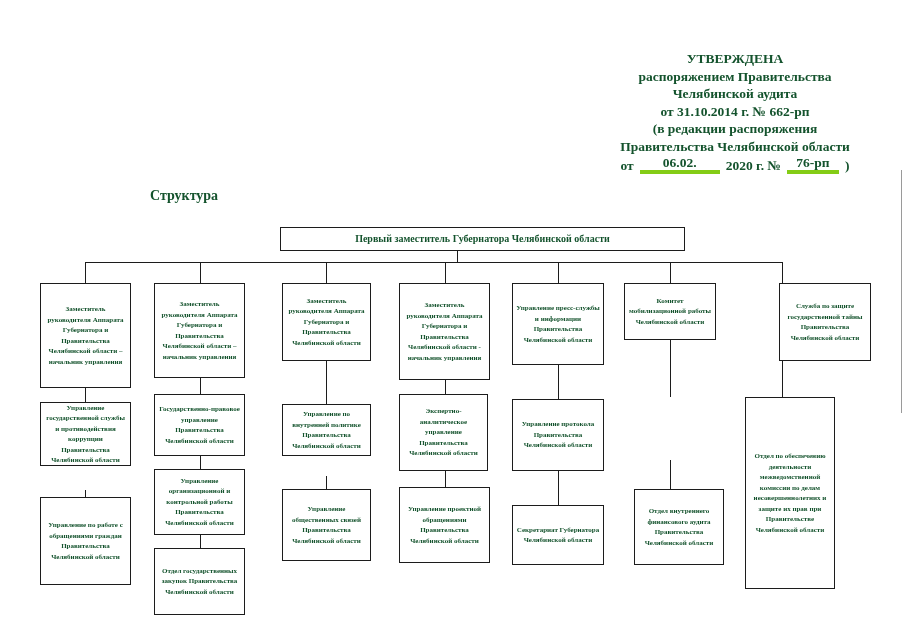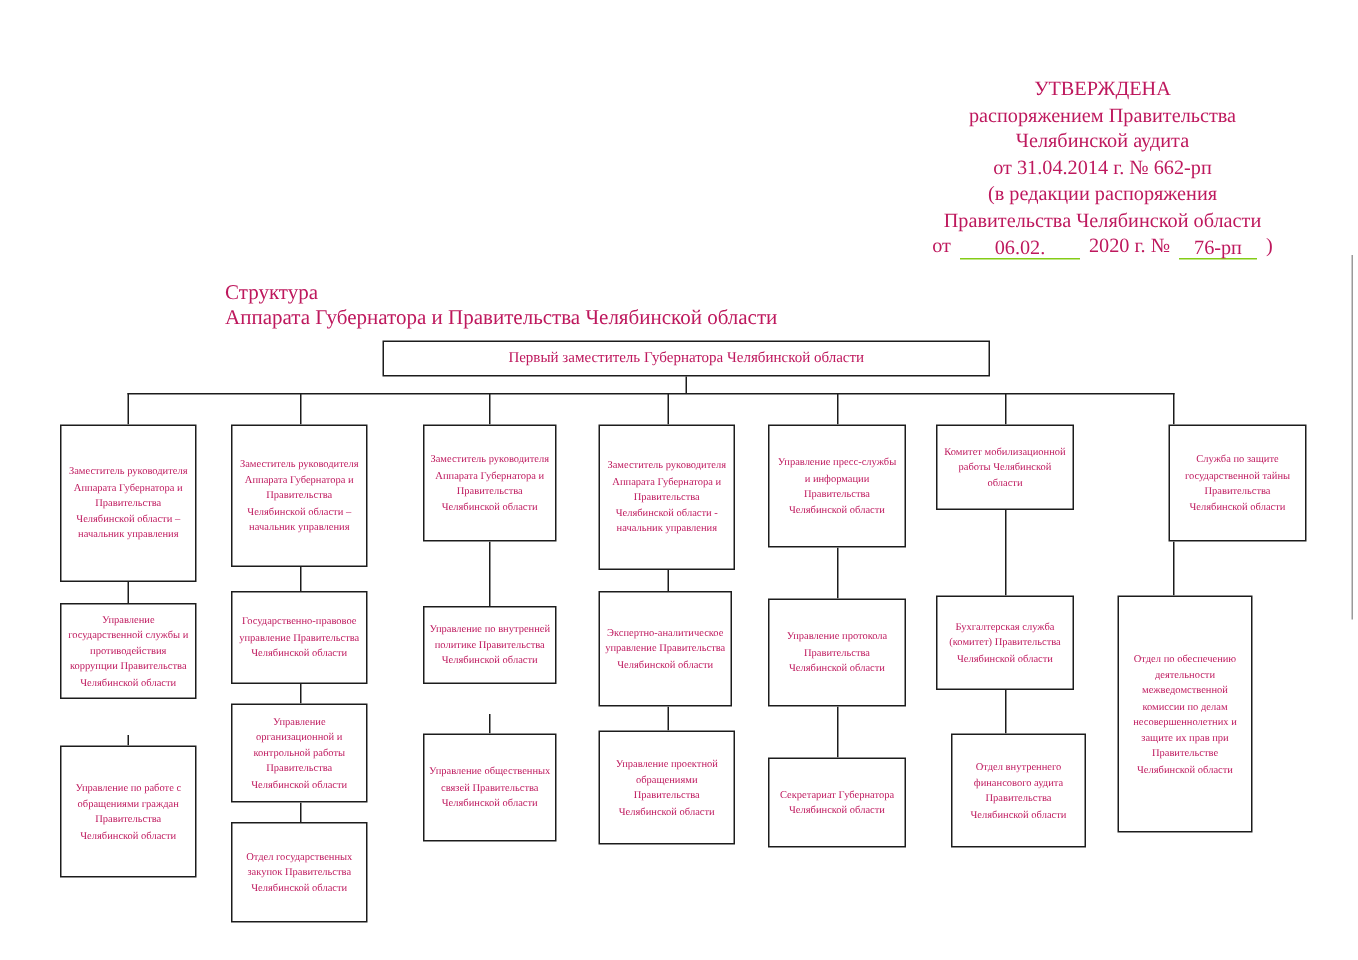--- a/index.html
+++ b/index.html
@@ -1,66 +1,65 @@
 <!DOCTYPE html>
 <html><head>
 <meta charset="utf-8">
 <style>
   html, body { margin:0; padding:0; background:#ffffff; }
   .page {
     position:relative; width:905px; height:640px; background:#ffffff;
-    font-family:"Liberation Serif", serif; color:#be185d; overflow:hidden;
+    font-family:"Liberation Serif", serif; color:#14532d; overflow:hidden;font-weight:bold;
   }
   .approval {
     position:absolute; left:585px; top:50px; width:300px;
     text-align:center; font-size:13.5px; line-height:17.5px;
   }
   .ap-line { white-space:nowrap; }
   .fill {
-    display:inline-block; border-bottom:1px solid #84cc16;
+    display:inline-block; border-bottom:4px solid #84cc16;
     text-align:center; vertical-align:bottom; line-height:15px;
   }
   .fill.date { min-width:80px; }
   .fill.num  { min-width:52px; }
   .ap-amend span { margin:0 3px; }
   .title {
     position:absolute; left:150px; top:187px; width:600px;
     text-align:left; font-size:14px; line-height:17px;
   }
   .box {
     position:absolute; box-sizing:border-box; border:1px solid #1c1c1c;
     background:#ffffff; display:flex; align-items:center; justify-content:center;
     text-align:center; font-size:7px; line-height:1.5; padding:2px 3px;
   }
-  .box.root { font-size:10px; line-height:1.2; }
+  .box.root { font-size:10px; line-height:1.2;margin-left:25px; }
   .hline, .vline { position:absolute; background:#1c1c1c; }
   .hline { height:1px; }
   .vline { width:1px; }
   .scan { background:#9a9a9a; }
 </style>
 </head>
 <body>
 
 <div class="page">
 
   <div class="approval">
     <div class="ap-line">УТВЕРЖДЕНА</div>
     <div class="ap-line">распоряжением Правительства</div>
     <div class="ap-line">Челябинской аудита</div>
-    <div class="ap-line">от 31.04.2014 г. № 662-рп</div>
+    <div class="ap-line">от 31.10.2014 г. № 662-рп</div>
     <div class="ap-line">(в редакции распоряжения</div>
     <div class="ap-line">Правительства Челябинской области</div>
     <div class="ap-line ap-amend">
       <span>от</span><span class="fill date">06.02.</span><span>2020 г.  №</span><span class="fill num">76-рп</span><span>)</span>
     </div>
   </div>
 
   <div class="title">
     <div>Структура</div>
-    <div>Аппарата Губернатора и Правительства Челябинской области</div>
   </div>
 
   <div class="box root" style="left:255px;top:227px;width:405px;height:24px;">Первый заместитель Губернатора Челябинской области</div>
 
   <div class="vline" style="left:457px;top:251px;height:11px;"></div>
   <div class="hline" style="left:85px;top:262px;width:698px;"></div>
   <div class="vline" style="left:85px;top:262px;height:21px;"></div>
   <div class="vline" style="left:200px;top:262px;height:21px;"></div>
   <div class="vline" style="left:326px;top:262px;height:21px;"></div>
   <div class="vline" style="left:445px;top:262px;height:21px;"></div>
@@ -98,21 +97,20 @@
 
   <div class="box" style="left:399px;top:283px;width:91px;height:97px;">Заместитель руководителя Аппарата Губернатора и Правительства Челябинской области - начальник управления</div>
   <div class="box" style="left:399px;top:394px;width:89px;height:77px;">Экспертно-аналитическое управление Правительства Челябинской области</div>
   <div class="box" style="left:399px;top:487px;width:91px;height:76px;">Управление проектной обращениями Правительства Челябинской области</div>
 
   <div class="box" style="left:512px;top:283px;width:92px;height:82px;">Управление пресс-службы и информации Правительства Челябинской области</div>
   <div class="box" style="left:512px;top:505px;width:92px;height:60px;">Секретариат Губернатора Челябинской области</div>
   <div class="box" style="left:512px;top:399px;width:92px;height:72px;">Управление протокола Правительства Челябинской области</div>
 
   <div class="box" style="left:624px;top:283px;width:92px;height:57px;">Комитет мобилизационной работы Челябинской области</div>
-  <div class="box" style="left:624px;top:397px;width:92px;height:63px;">Бухгалтерская служба (комитет) Правительства Челябинской области</div>
   <div class="box" style="left:634px;top:489px;width:90px;height:76px;">Отдел внутреннего финансового аудита Правительства Челябинской области</div>
 
   <div class="box" style="left:779px;top:283px;width:92px;height:78px;">Служба по защите государственной тайны Правительства Челябинской области</div>
-  <div class="box" style="left:745px;top:397px;width:90px;height:158px;">Отдел по обеспечению деятельности межведомственной комиссии по делам несовершеннолетних и защите их прав при Правительстве Челябинской области</div>
+  <div class="box" style="left:745px;top:397px;width:90px;height:192px;">Отдел по обеспечению деятельности межведомственной комиссии по делам несовершеннолетних и защите их прав при Правительстве Челябинской области</div>
 
   <div class="vline scan" style="left:901px;top:170px;height:243px;"></div>
 
 </div>
 
 </body></html>

